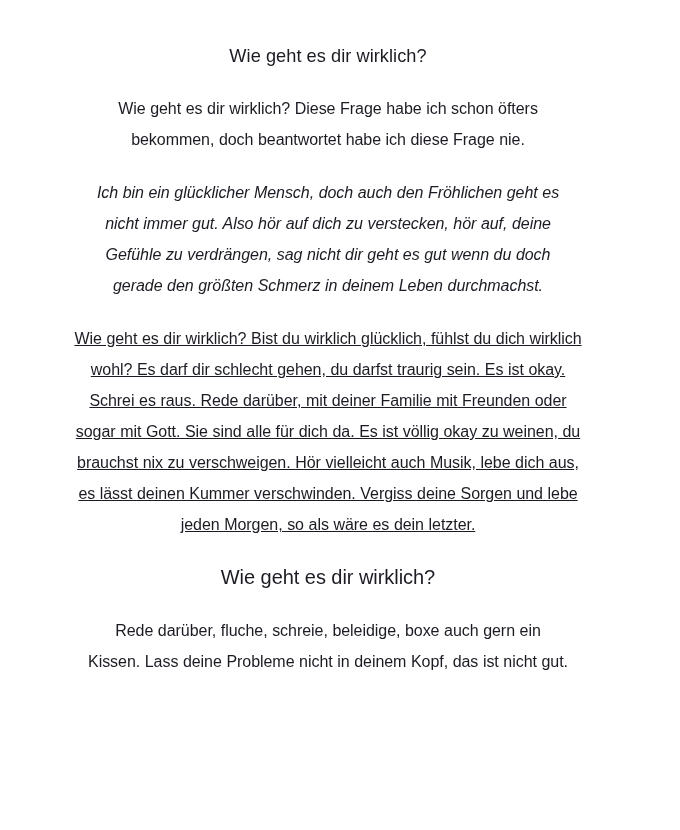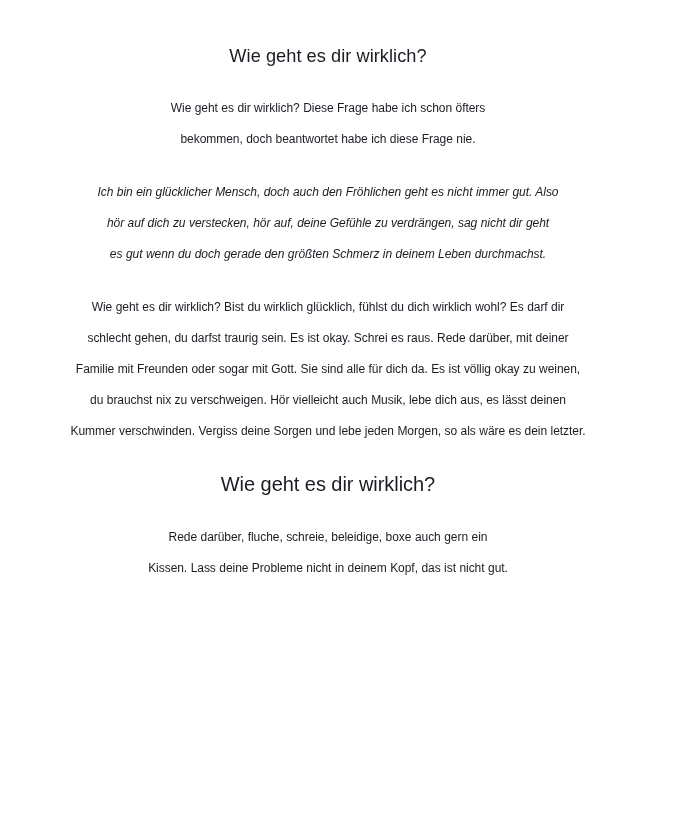--- a/index.html
+++ b/index.html
@@ -48,38 +48,38 @@
     font-size: 20px;
     line-height: 31px;
     letter-spacing: -0.05px;
     color: #1b1b23;
     margin: 22px 0 22px 0;
     text-align: center;
     white-space: nowrap;
   }
 
   .para {
-    font-size: 12px;
+    font-size: 16px;
     line-height: 31px;
     letter-spacing: -0.05px;
     word-spacing: 0.2px;
     color: #1b1b23;
     margin: 0 0 22px 0;
     text-align: center;
     text-wrap: balance;
   }
 
   .para:last-child {
     margin-bottom: 0;
   }
 
   
   .w-narrow { width: 500px; margin-left: auto; margin-right: auto; }
   .w-mid    { width: 500px; margin-left: auto; margin-right: auto; font-style: italic; }
-  .w-wide   { width: 520px; margin-left: auto; margin-right: auto; }
+  .w-wide   { width: 520px; margin-left: auto; margin-right: auto; text-decoration: underline; }
 </style>
 </head>
 <body>
 
 <div id="page">
   <article class="doc">
 
     <p class="title-line">Wie geht es dir wirklich?</p>
 
     <p class="para w-narrow">Wie geht es dir wirklich? Diese Frage habe ich schon öfters bekommen, doch beantwortet habe ich diese Frage nie.</p>

